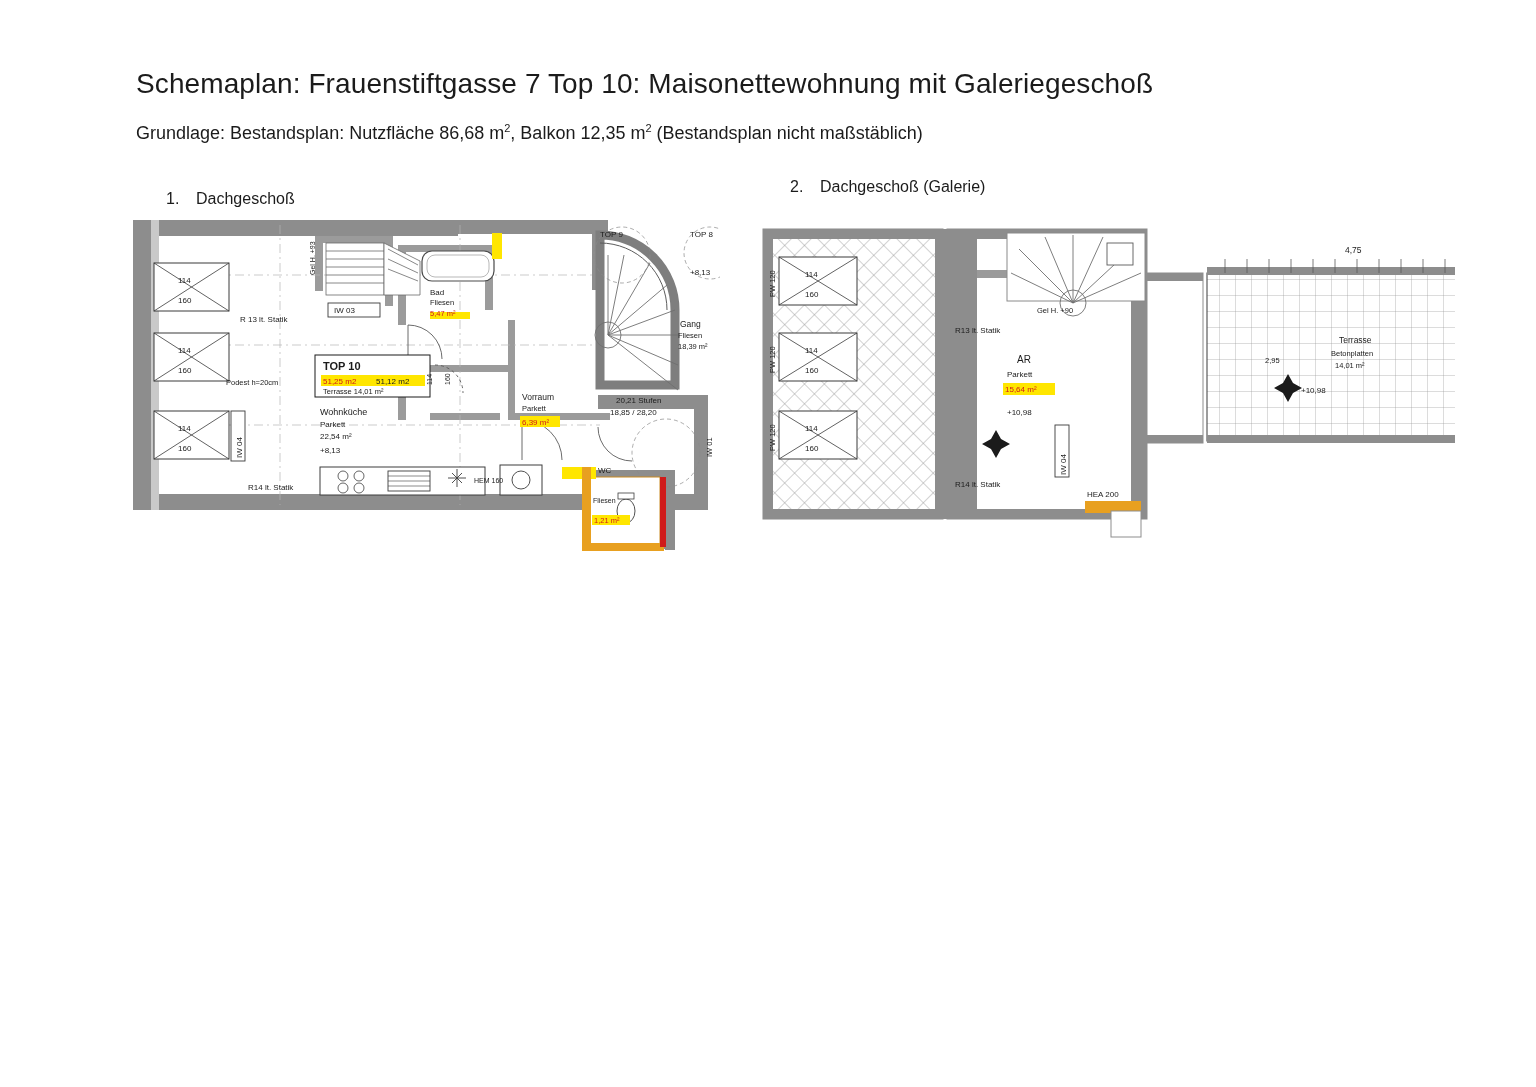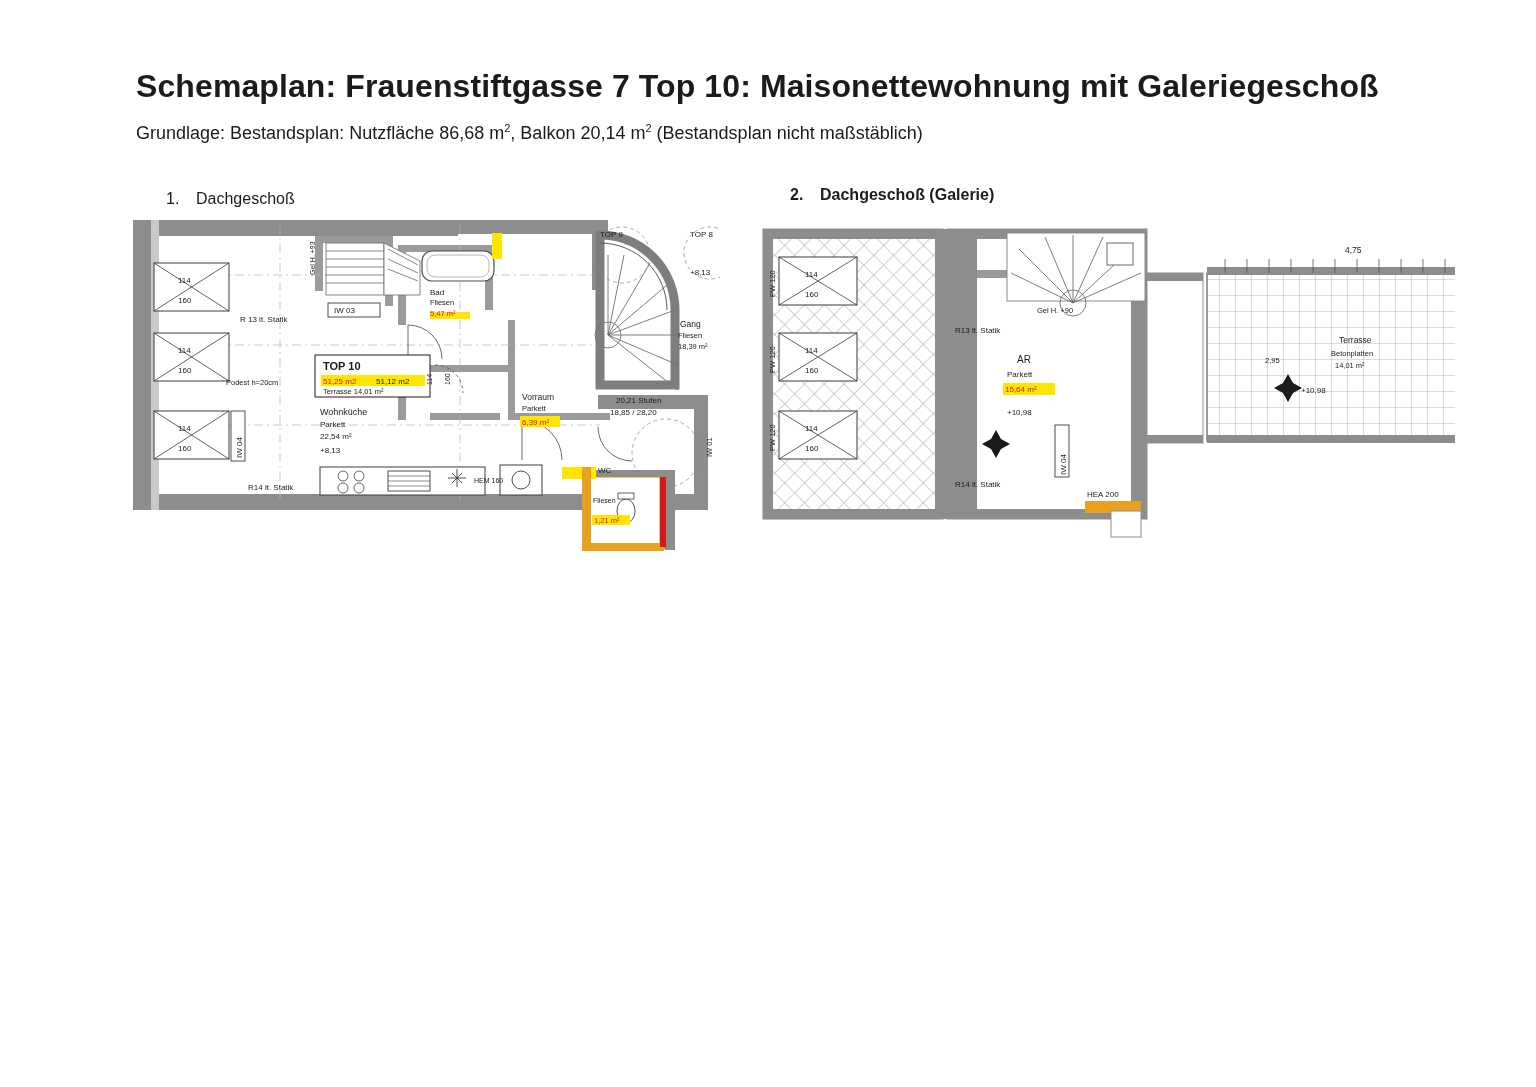--- a/index.html
+++ b/index.html
@@ -18,42 +18,42 @@
   .page {
     position: absolute;
     left: 0; top: 0;
     width: 1536px;
     height: 1087px;
   }
   .title {
     position: absolute;
     left: 136px;
     top: 68px;
-    font-size: 32px;
-    font-weight: bold;
+    font-size: 28px;
+    font-weight: normal;
     letter-spacing: 0.1px;
     white-space: nowrap;
   }
   .subtitle {
     position: absolute;
     left: 136px;
     top: 122px;
     font-size: 18px;
     white-space: nowrap;
   }
   .subtitle sup { font-size: 11px; vertical-align: super; }
   .floor-label {
     position: absolute;
     font-size: 16px;
     white-space: nowrap;
     margin-top: 18px;
   }
   #floor-label-1 { left: 166px; top: 172px; }
   #floor-label-1 .num { display: inline-block; width: 30px; }
-  #floor-label-2 { left: 790px; top: 168px; font-weight: bold; }
+  #floor-label-2 { left: 790px; top: 160px; }
   #floor-label-2 .num { display: inline-block; width: 30px; }
 
   .plan {
     position: absolute;
     overflow: hidden;
   }
   #plan-left  { left: 130px; top: 215px; width: 590px; height: 345px; }
   #plan-right { left: 755px; top: 215px; width: 700px; height: 325px; }
 
   svg { display: block; }
@@ -64,21 +64,21 @@
   }
   .lbl-red { fill: #d01a1a; }
 </style>
 </head>
 <body>
 
 <div class="page">
 
   <div class="title">Schemaplan: Frauenstiftgasse 7 Top 10: Maisonettewohnung mit Galeriegeschoß</div>
 
-  <div class="subtitle"><span>Grundlage: Bestandsplan: Nutzfläche  86,68 m</span><sup>2</sup><span>, Balkon 20,14 m</span><sup>2</sup><span>  (Bestandsplan nicht maßstäblich)</span></div>
+  <div class="subtitle"><span>Grundlage: Bestandsplan: Nutzfläche  86,68 m</span><sup>2</sup><span>, Balkon 12,35 m</span><sup>2</sup><span>  (Bestandsplan nicht maßstäblich)</span></div>
 
   <div class="floor-label" id="floor-label-1"><span class="num">1.</span><span>Dachgeschoß</span></div>
 
   <div class="floor-label" id="floor-label-2"><span class="num">2.</span><span>Dachgeschoß (Galerie)</span></div>
 
   <div class="plan" id="plan-left">
     <svg width="590" height="345" viewBox="0 0 590 345" xmlns="http://www.w3.org/2000/svg">
       <defs>
         <pattern id="hatchL" width="7" height="7" patternTransform="rotate(45)" patternUnits="userSpaceOnUse">
           <line x1="0" y1="0" x2="0" y2="7" stroke="#9a9a9a" stroke-width="0.8"></line>

